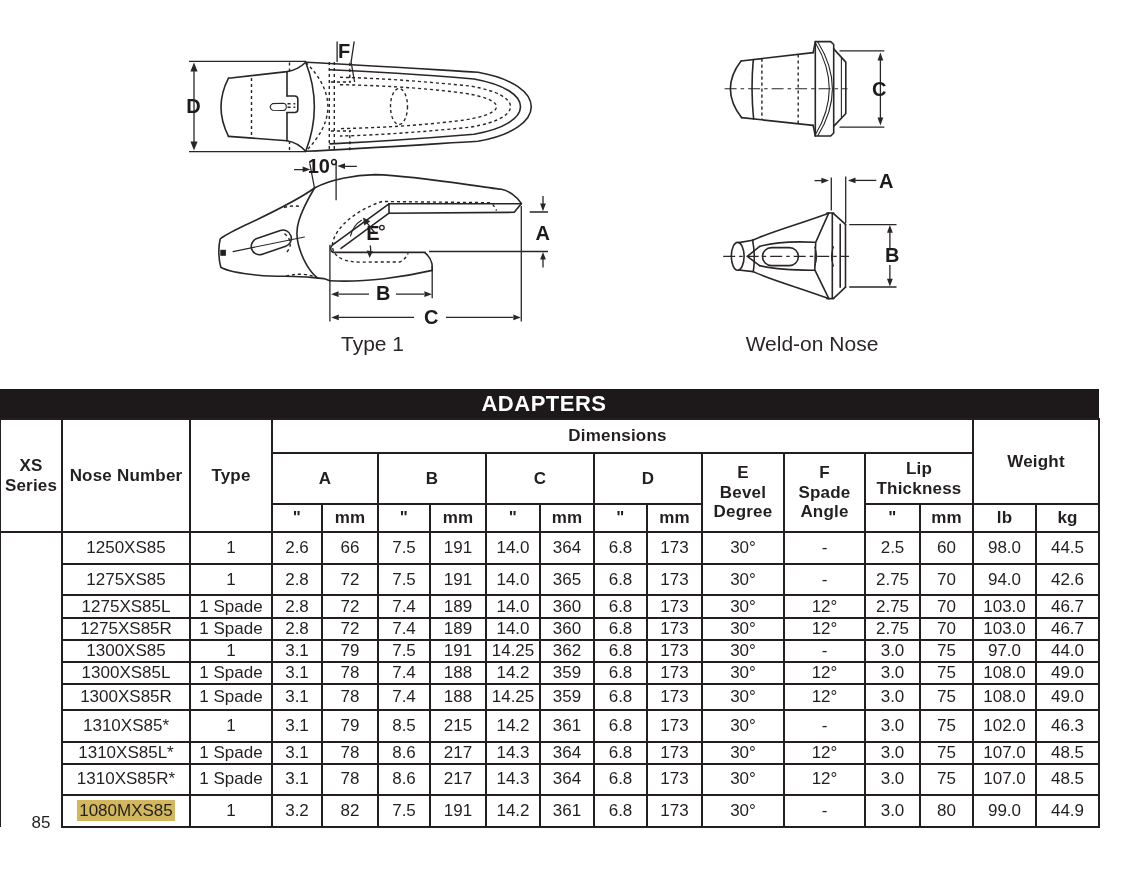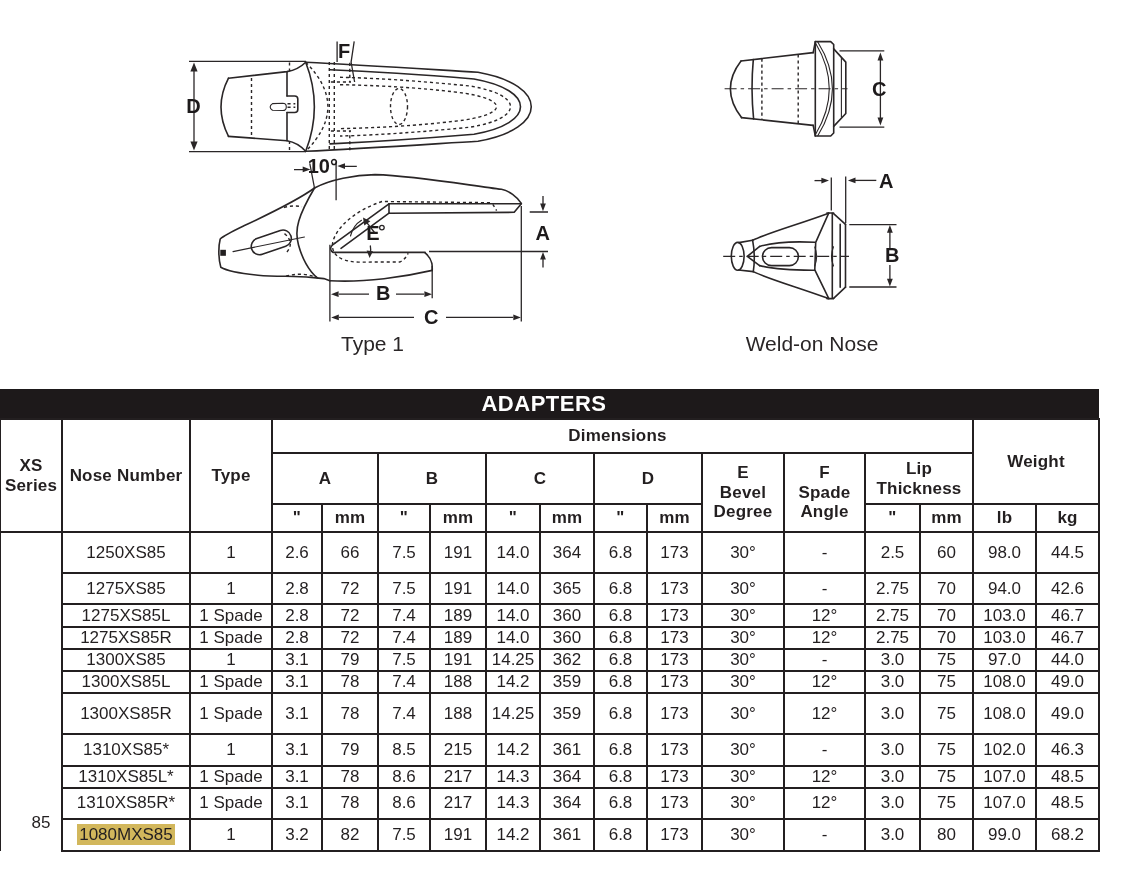--- a/index.html
+++ b/index.html
@@ -191,21 +191,21 @@
         <th class="sub">mm</th>
   <th class="sub">"</th>
         <th class="sub">mm</th>
         <th class="sub">"</th>
         <th class="sub">mm</th>
   <th class="sub">"</th>
         <th class="sub">mm</th>
         <th class="sub">lb</th>
         <th class="sub">kg</th>
 </tr>
-<tr style="height:41px">
+<tr style="height:32px">
         <td rowspan="11" style="border-bottom:none"></td>
         <td>1250XS85</td>
         <td>1</td>
         <td>2.6</td>
         <td>66</td>
         <td>7.5</td>
         <td>191</td>
         <td>14.0</td>
         <td>364</td>
         <td>6.8</td>
@@ -300,21 +300,21 @@
         <td>359</td>
         <td>6.8</td>
         <td>173</td>
         <td>30°</td>
         <td>12°</td>
         <td>3.0</td>
         <td>75</td>
         <td>108.0</td>
         <td>49.0</td>
       </tr>
-<tr style="height:41px">
+<tr style="height:26px">
         <td>1300XS85R</td>
         <td>1 Spade</td>
         <td>3.1</td>
         <td>78</td>
         <td>7.4</td>
         <td>188</td>
         <td>14.25</td>
         <td>359</td>
         <td>6.8</td>
         <td>173</td>
@@ -388,17 +388,17 @@
         <td>191</td>
         <td>14.2</td>
         <td>361</td>
         <td>6.8</td>
         <td>173</td>
         <td>30°</td>
         <td>-</td>
         <td>3.0</td>
         <td>80</td>
         <td>99.0</td>
-        <td>68.2</td>
+        <td>44.9</td>
       </tr>
 </tbody>
   </table>
 <div id="s85">85</div>
 
 </body></html>

